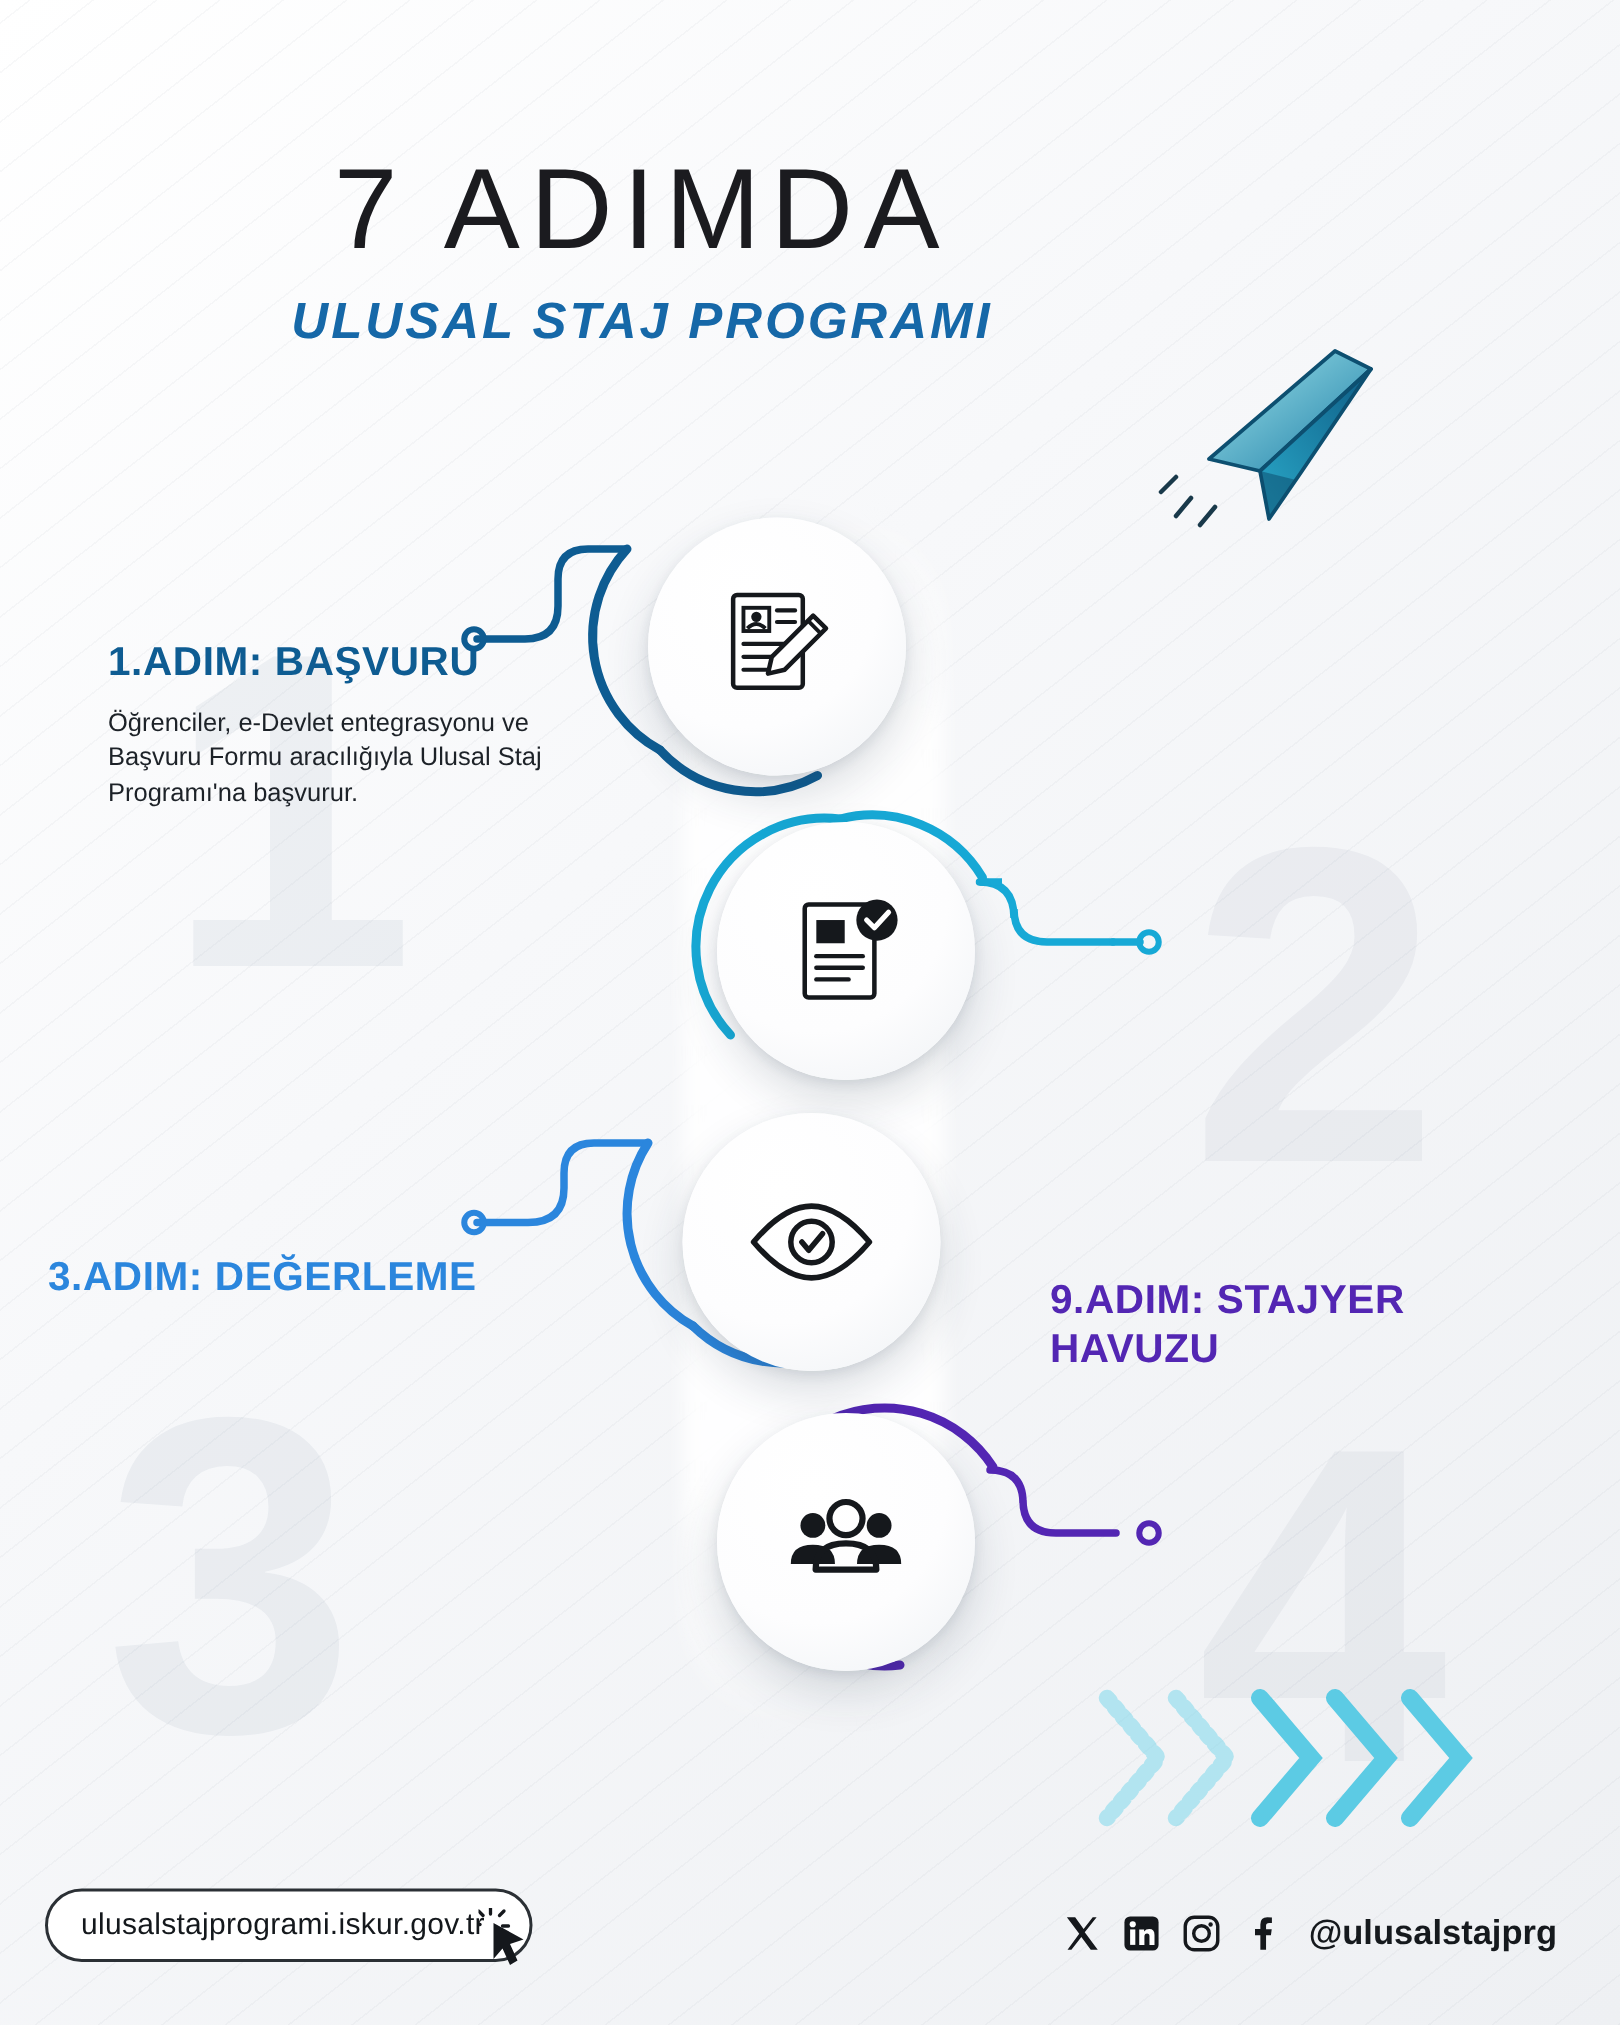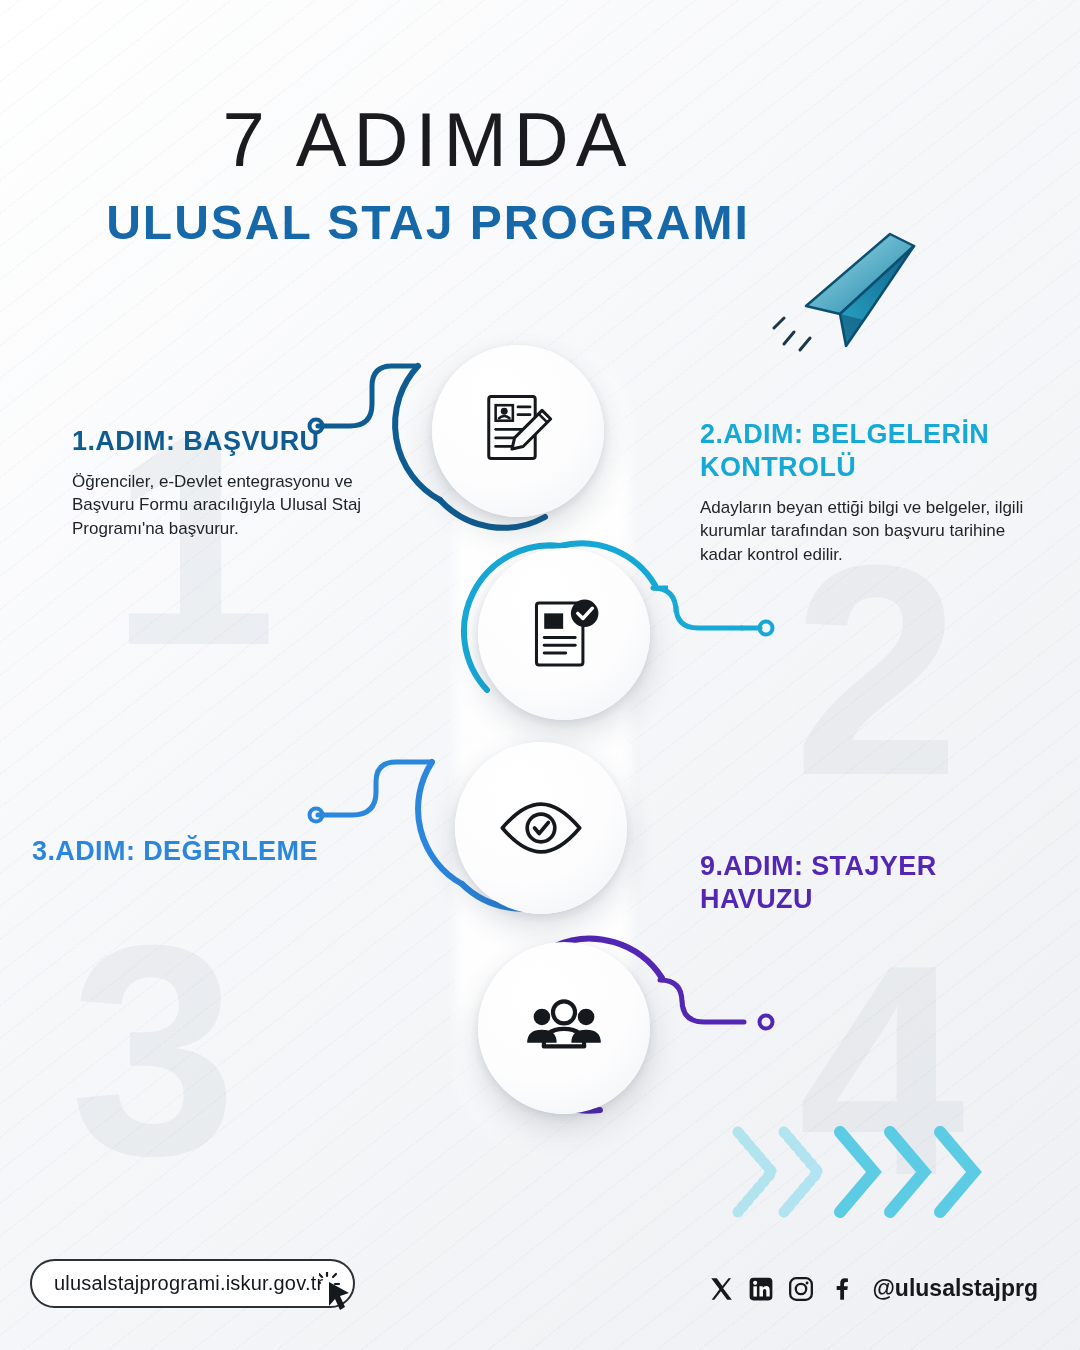--- a/index.html
+++ b/index.html
@@ -56,24 +56,25 @@
   .header { position: absolute; top: 96px; left: 0; width: 856px; text-align: center; }
   .title-main {
     font-size: 76px;
     letter-spacing: 7px;
     font-weight: 400;
     color: #1b1b1f;
     font-family: "Liberation Sans", sans-serif;
   }
   .title-sub {
     margin-top: 12px;
-    font-size: 48px;
+    font-size: 34px;
     font-weight: 700;
     letter-spacing: 2px;
     color: #1668a8;
+    font-style: italic;
   }
 
   
   .plane { position: absolute; left: 772px; top: 228px; width: 150px; height: 130px; }
 
   
   .connectors { position: absolute; left: 0; top: 0; width: 1080px; height: 1350px; pointer-events: none; }
 
   
   .circle {
@@ -246,24 +247,20 @@
       <circle cx="50" cy="33" r="12" fill="none" stroke="#15181c" stroke-width="4.5"></circle>
       <path d="M28 70 q0 -19 22 -19 q22 0 22 19 z" fill="none" stroke="#15181c" stroke-width="4.5" stroke-linejoin="round"></path>
     </svg>
   </div>
 
   <div class="step left s1">
     <h3>1.ADIM: BAŞVURU</h3>
     <p>Öğrenciler, e-Devlet entegrasyonu ve Başvuru Formu aracılığıyla Ulusal Staj Programı'na başvurur.</p>
   </div>
 
-  <div class="step right s2">
-    <h3>2.ADIM: BELGELERİN KONTROLÜ</h3>
-    <p>Adayların beyan ettiği bilgi ve belgeler, ilgili kurumlar tarafından son başvuru tarihine kadar kontrol edilir.</p>
-  </div>
 
   <div class="step left s3">
     <h3>3.ADIM: DEĞERLEME</h3>
   </div>
 
   <div class="step right s4">
     <h3>9.ADIM: STAJYER HAVUZU</h3>
   </div>
 
   <svg class="chevrons" viewBox="0 0 290 110">

